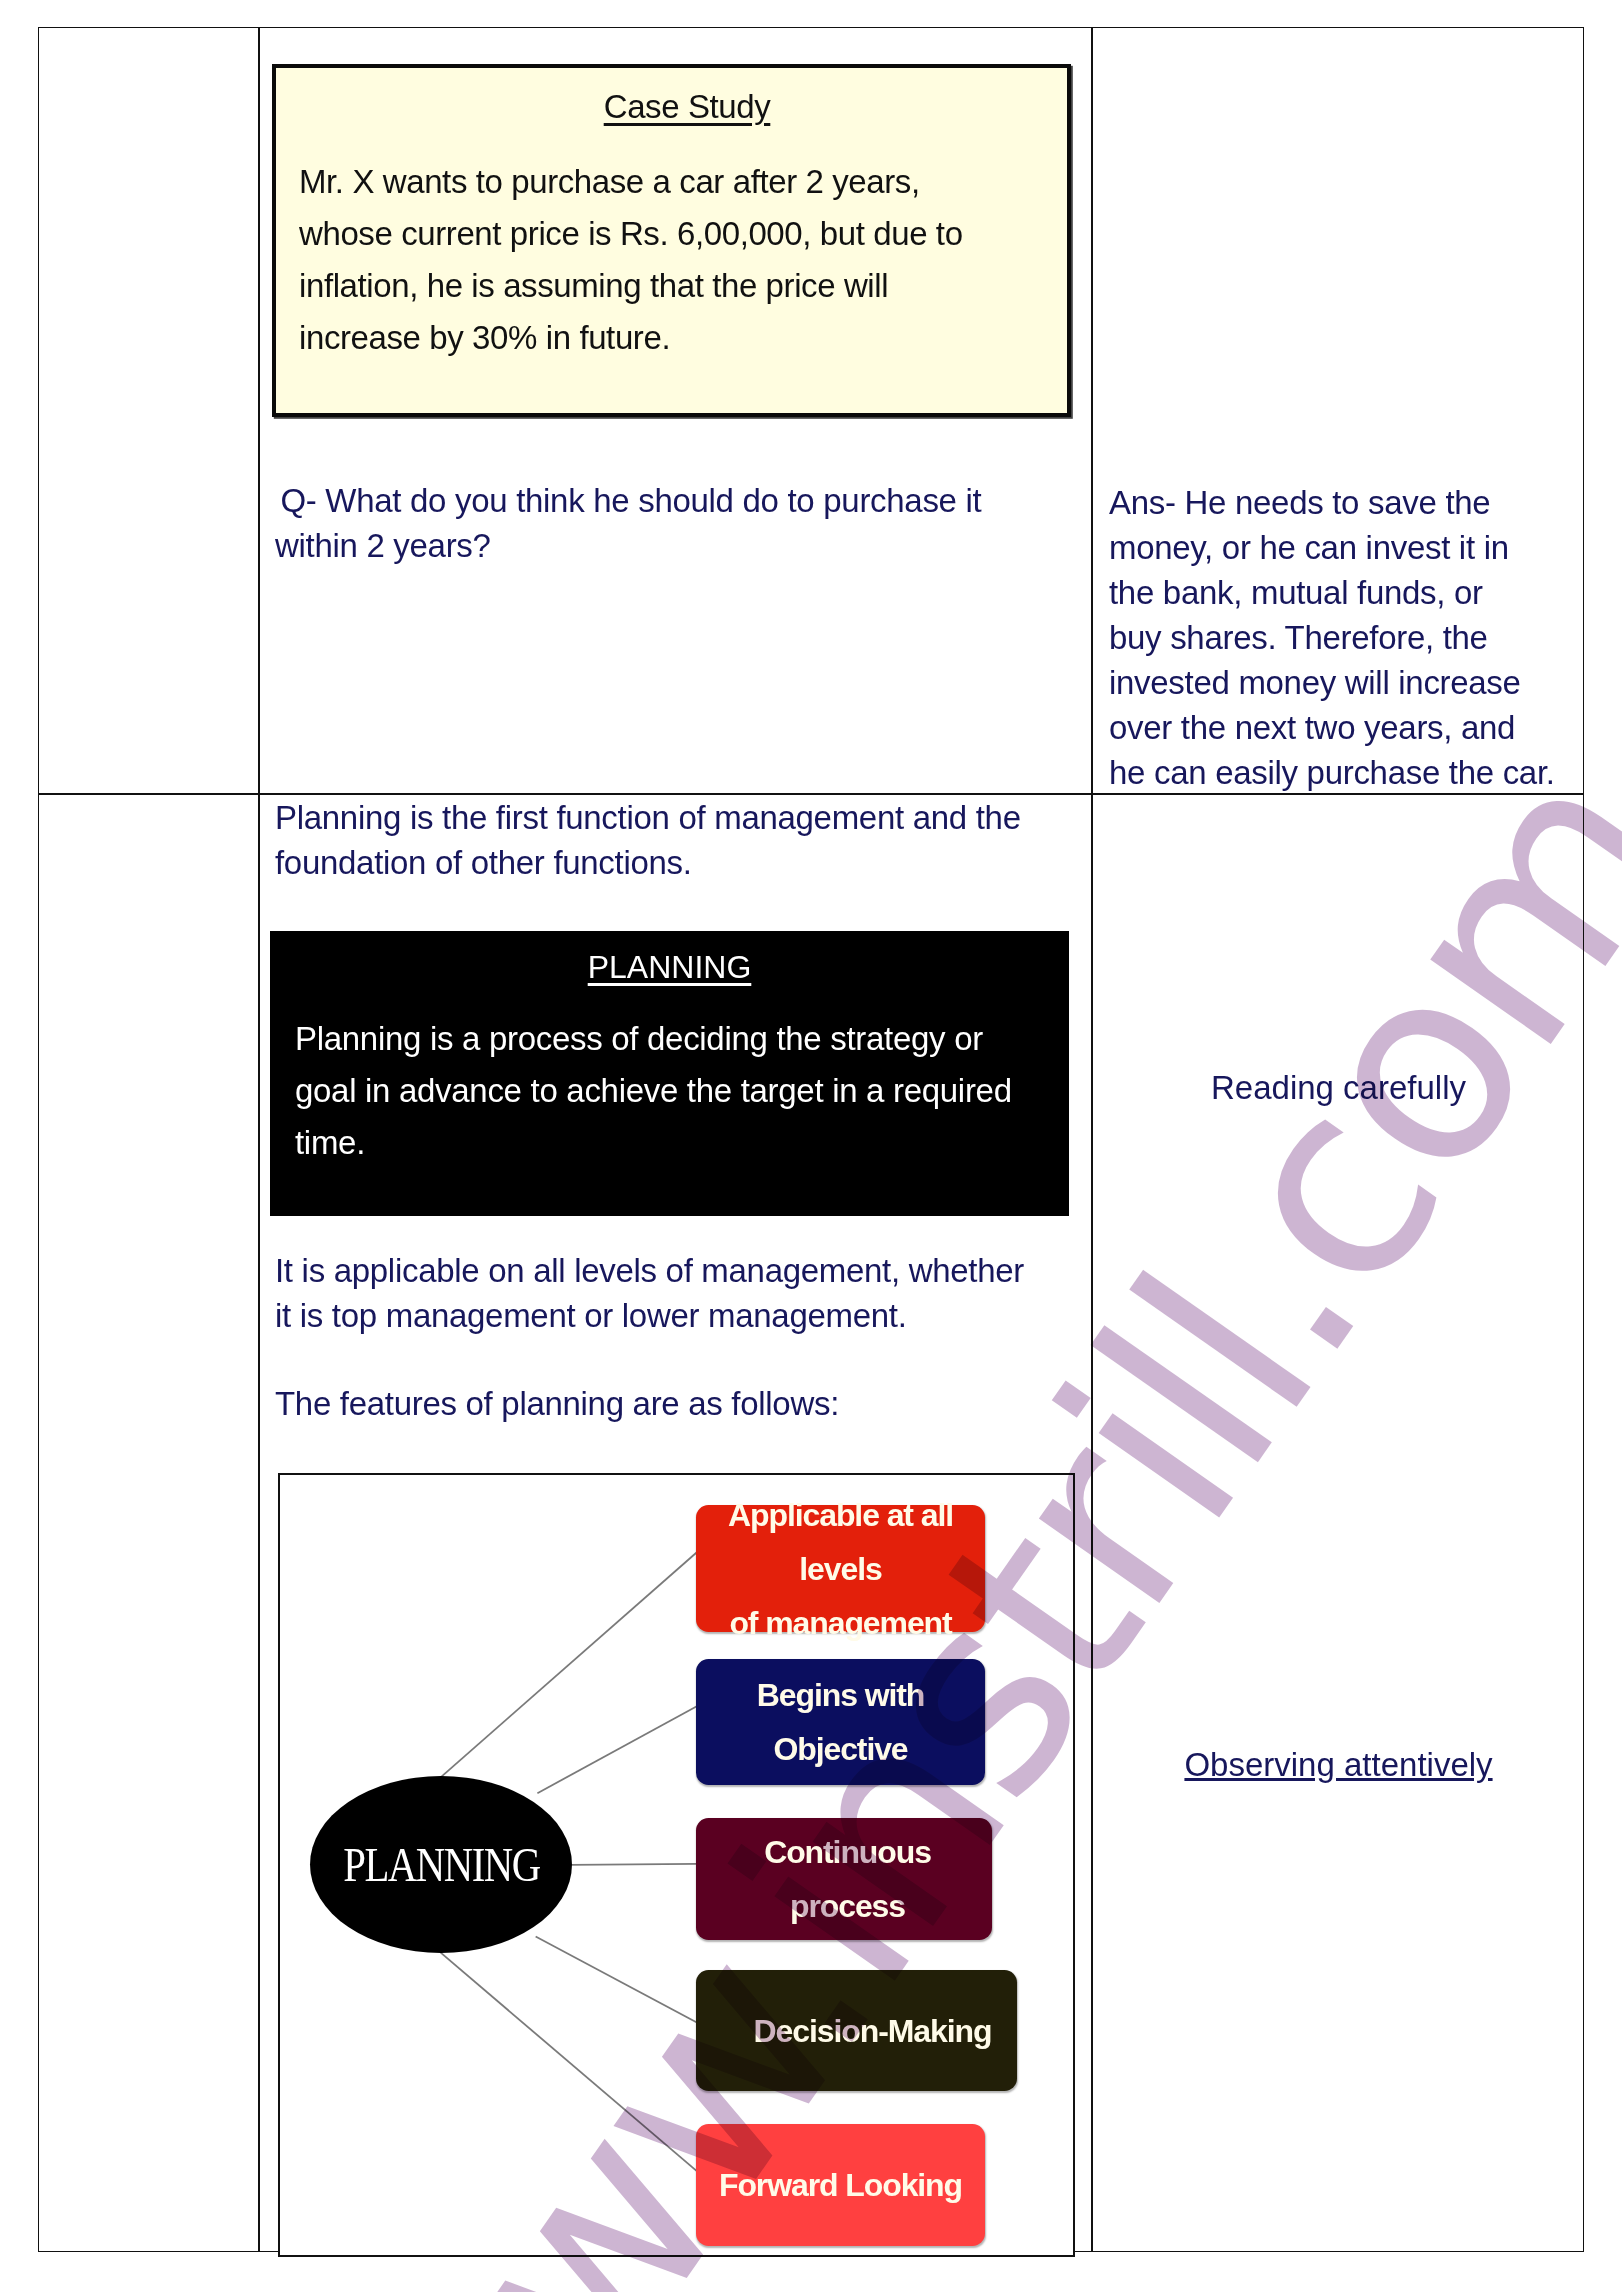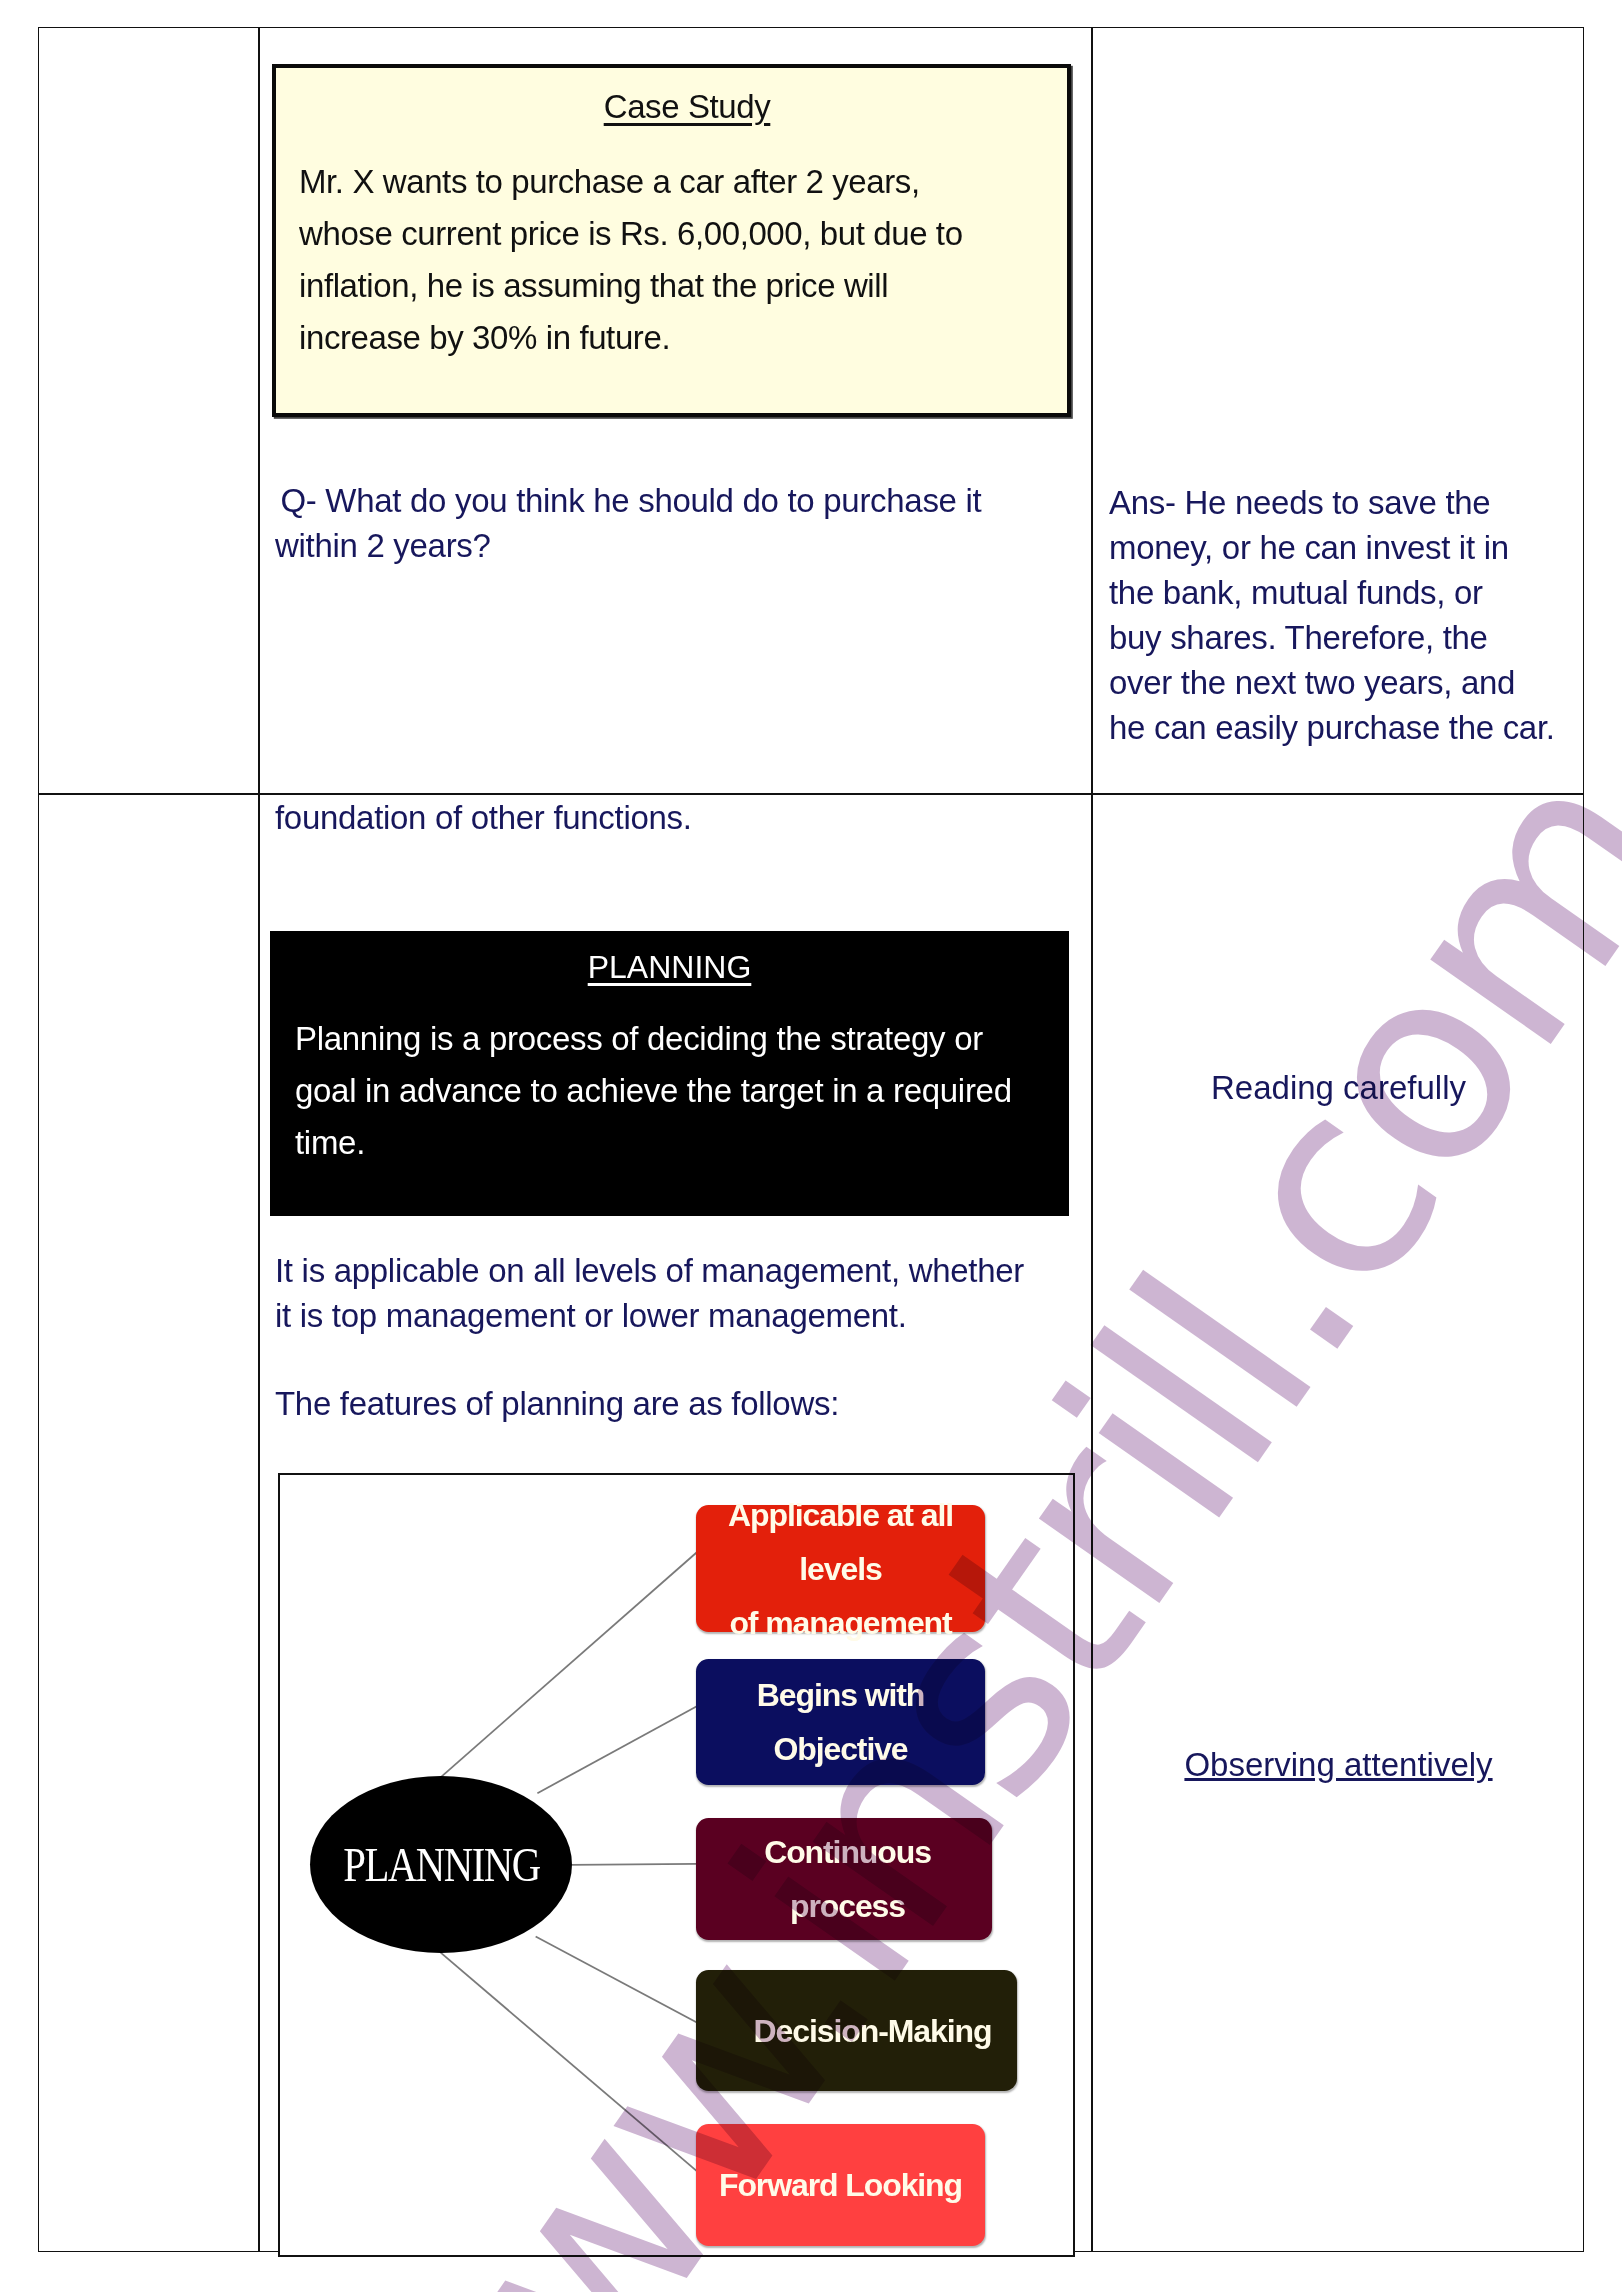--- a/index.html
+++ b/index.html
@@ -104,25 +104,27 @@
 <div class="question navy-text">
   <div style="padding-left:5.4px;">Q- What do you think he should do to purchase it</div>
   <div>within 2 years?</div>
 </div>
 
 <div class="answer navy-text">
   <div>Ans- He needs to save the</div>
   <div>money, or he can invest it in</div>
   <div>the bank, mutual funds, or</div>
   <div>buy shares. Therefore, the</div>
+  <div>invested money will increase</div>
   <div>over the next two years, and</div>
   <div>he can easily purchase the car.</div>
 </div>
 
 <div class="intro navy-text">
+  <div>Planning is the first function of management and the</div>
   <div>foundation of other functions.</div>
 </div>
 
 <div class="plan-box">
   <div class="plan-title">PLANNING</div>
   <div class="plan-body">
     <div>Planning is a process of deciding the strategy or</div>
     <div>goal in advance to achieve the target in a required</div>
     <div>time.</div>
   </div>

